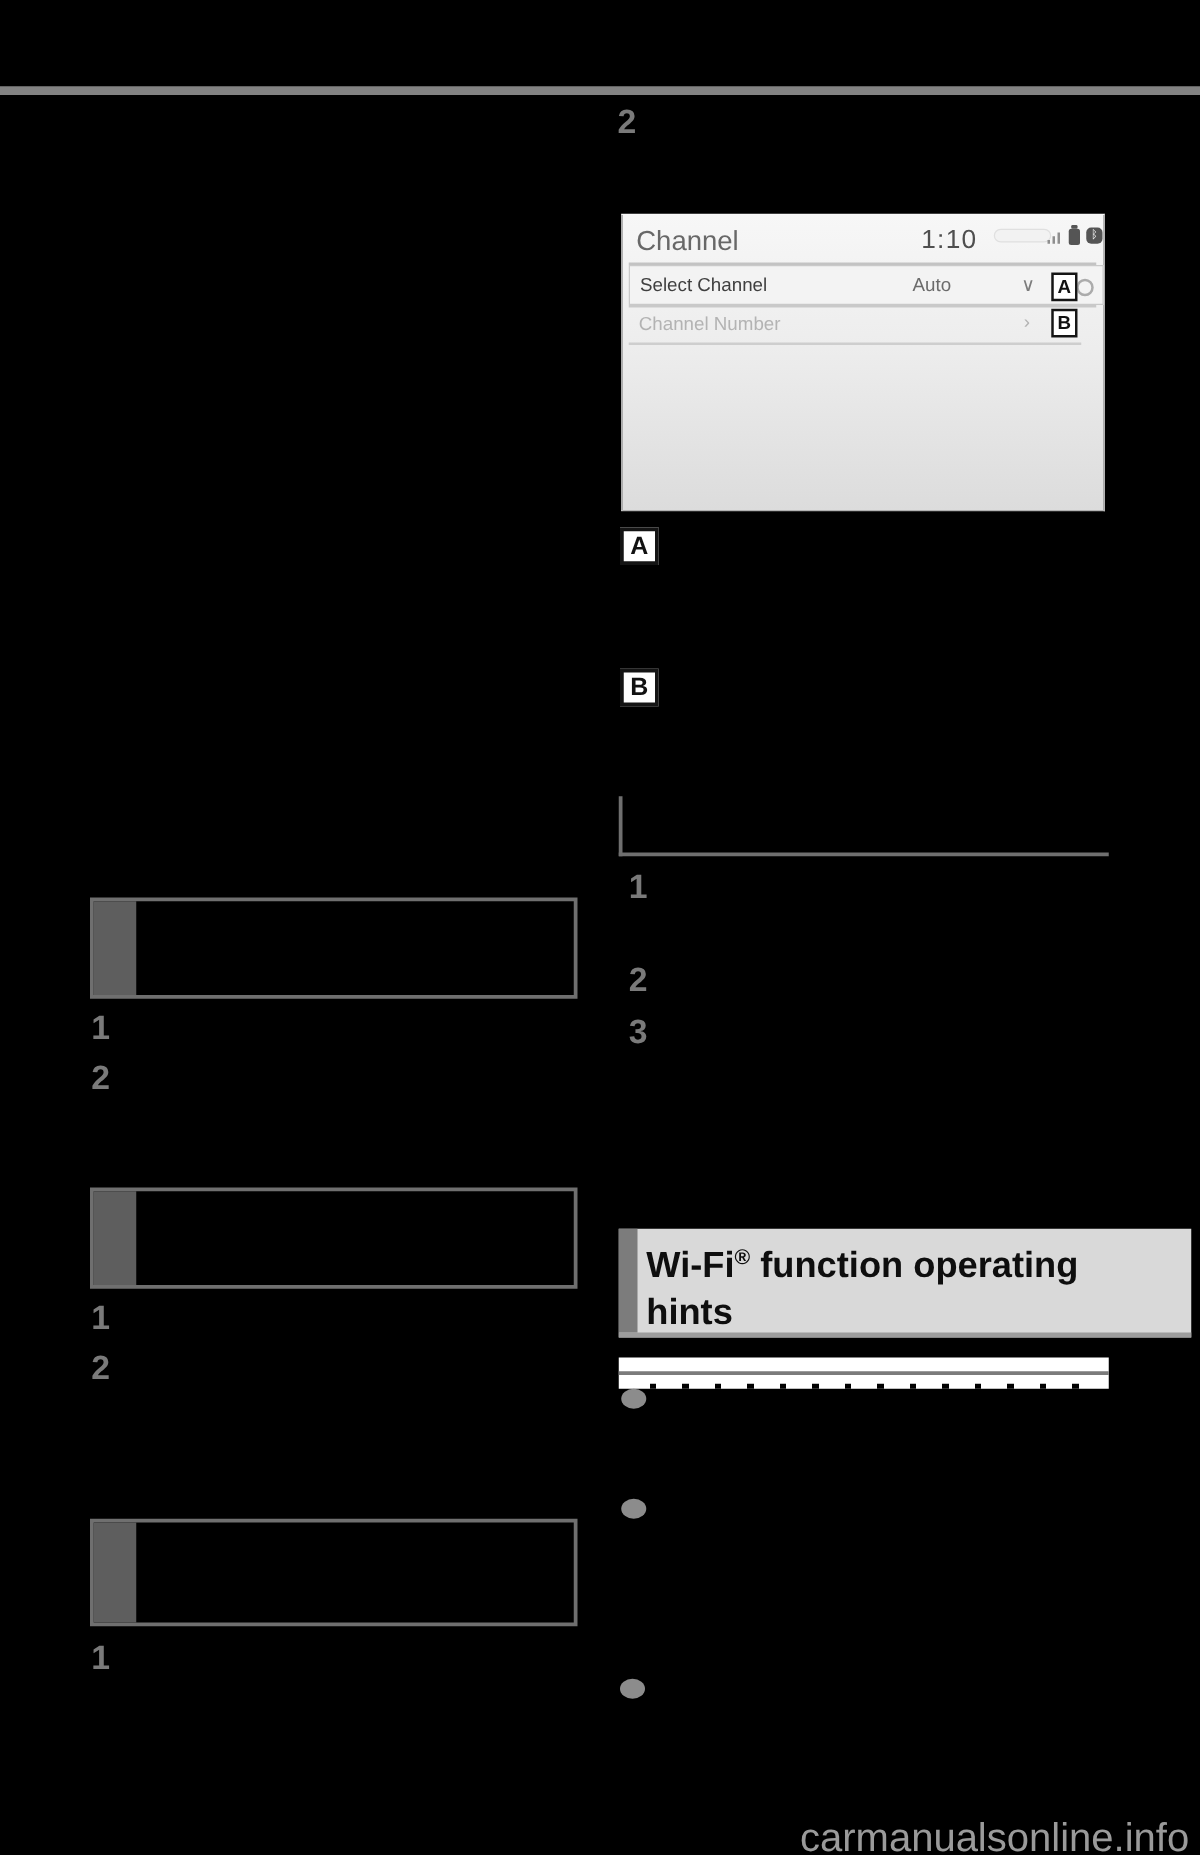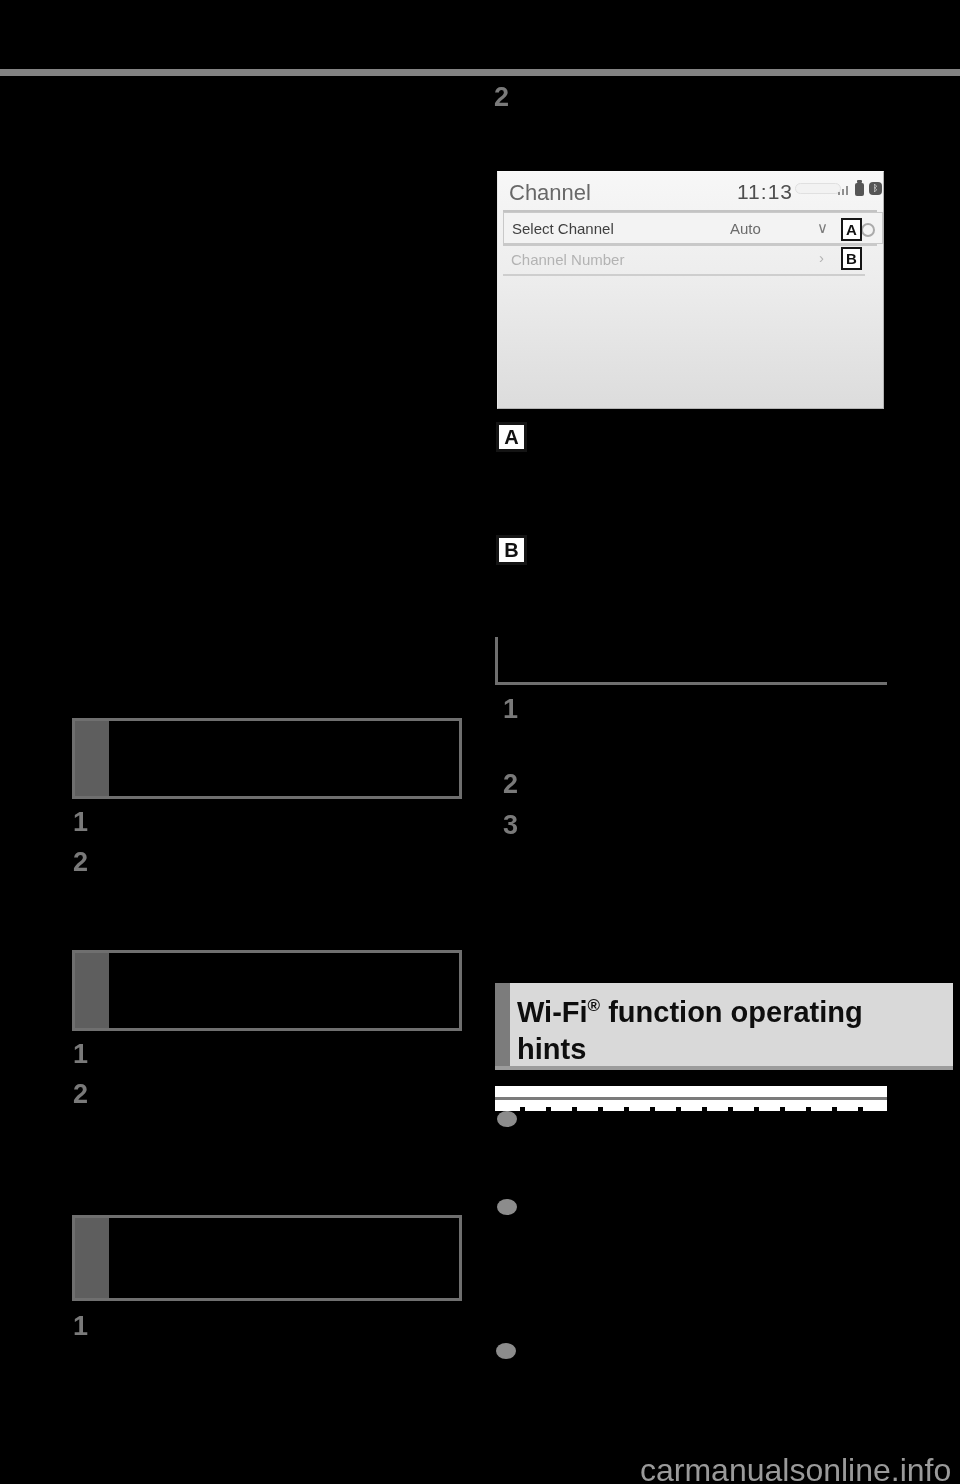--- a/index.html
+++ b/index.html
@@ -60,21 +60,21 @@
 <body>
 
 <div id="page">
 
   <div class="abs top-rule"></div>
 
   <div class="abs num" style="left:494px;top:84px;">2</div>
 
   <div class="abs panel">
     <div class="abs panel-title">Channel</div>
-    <div class="abs panel-time">11:13</div>
+    <div class="abs panel-time">1:10</div>
     <div class="abs pill"></div>
     <div class="abs signal">
         <span class="b1"></span>
         <span class="b2"></span>
         <span class="b3"></span>
       </div>
     <div class="abs battery"></div>
     <div class="abs bt">ᛒ</div>
 
     <div class="abs divider" style="top:38px;"></div>

